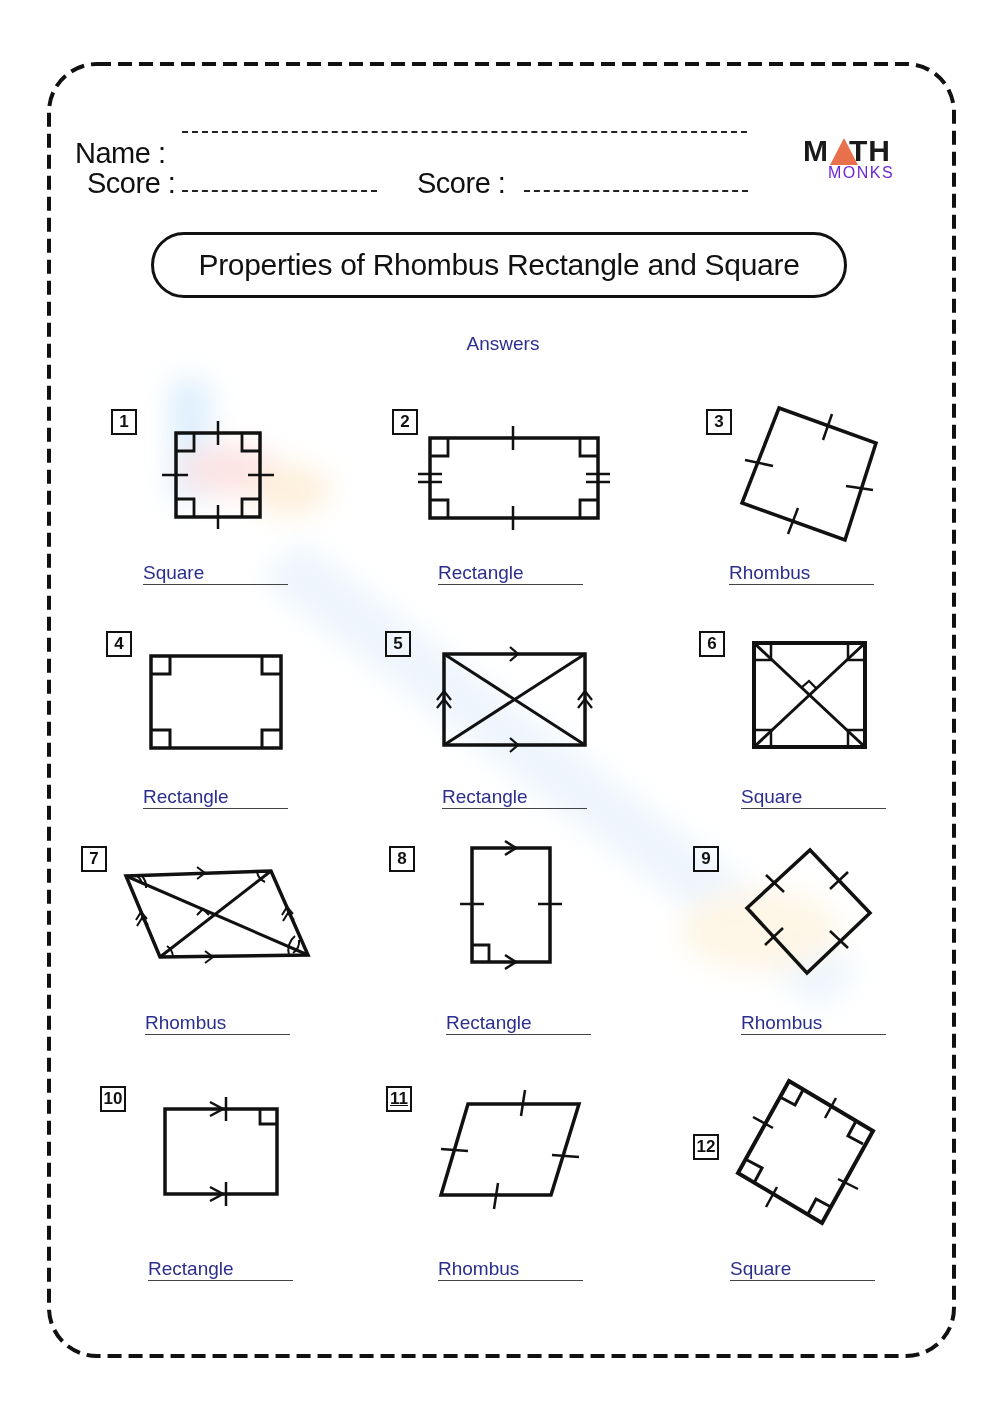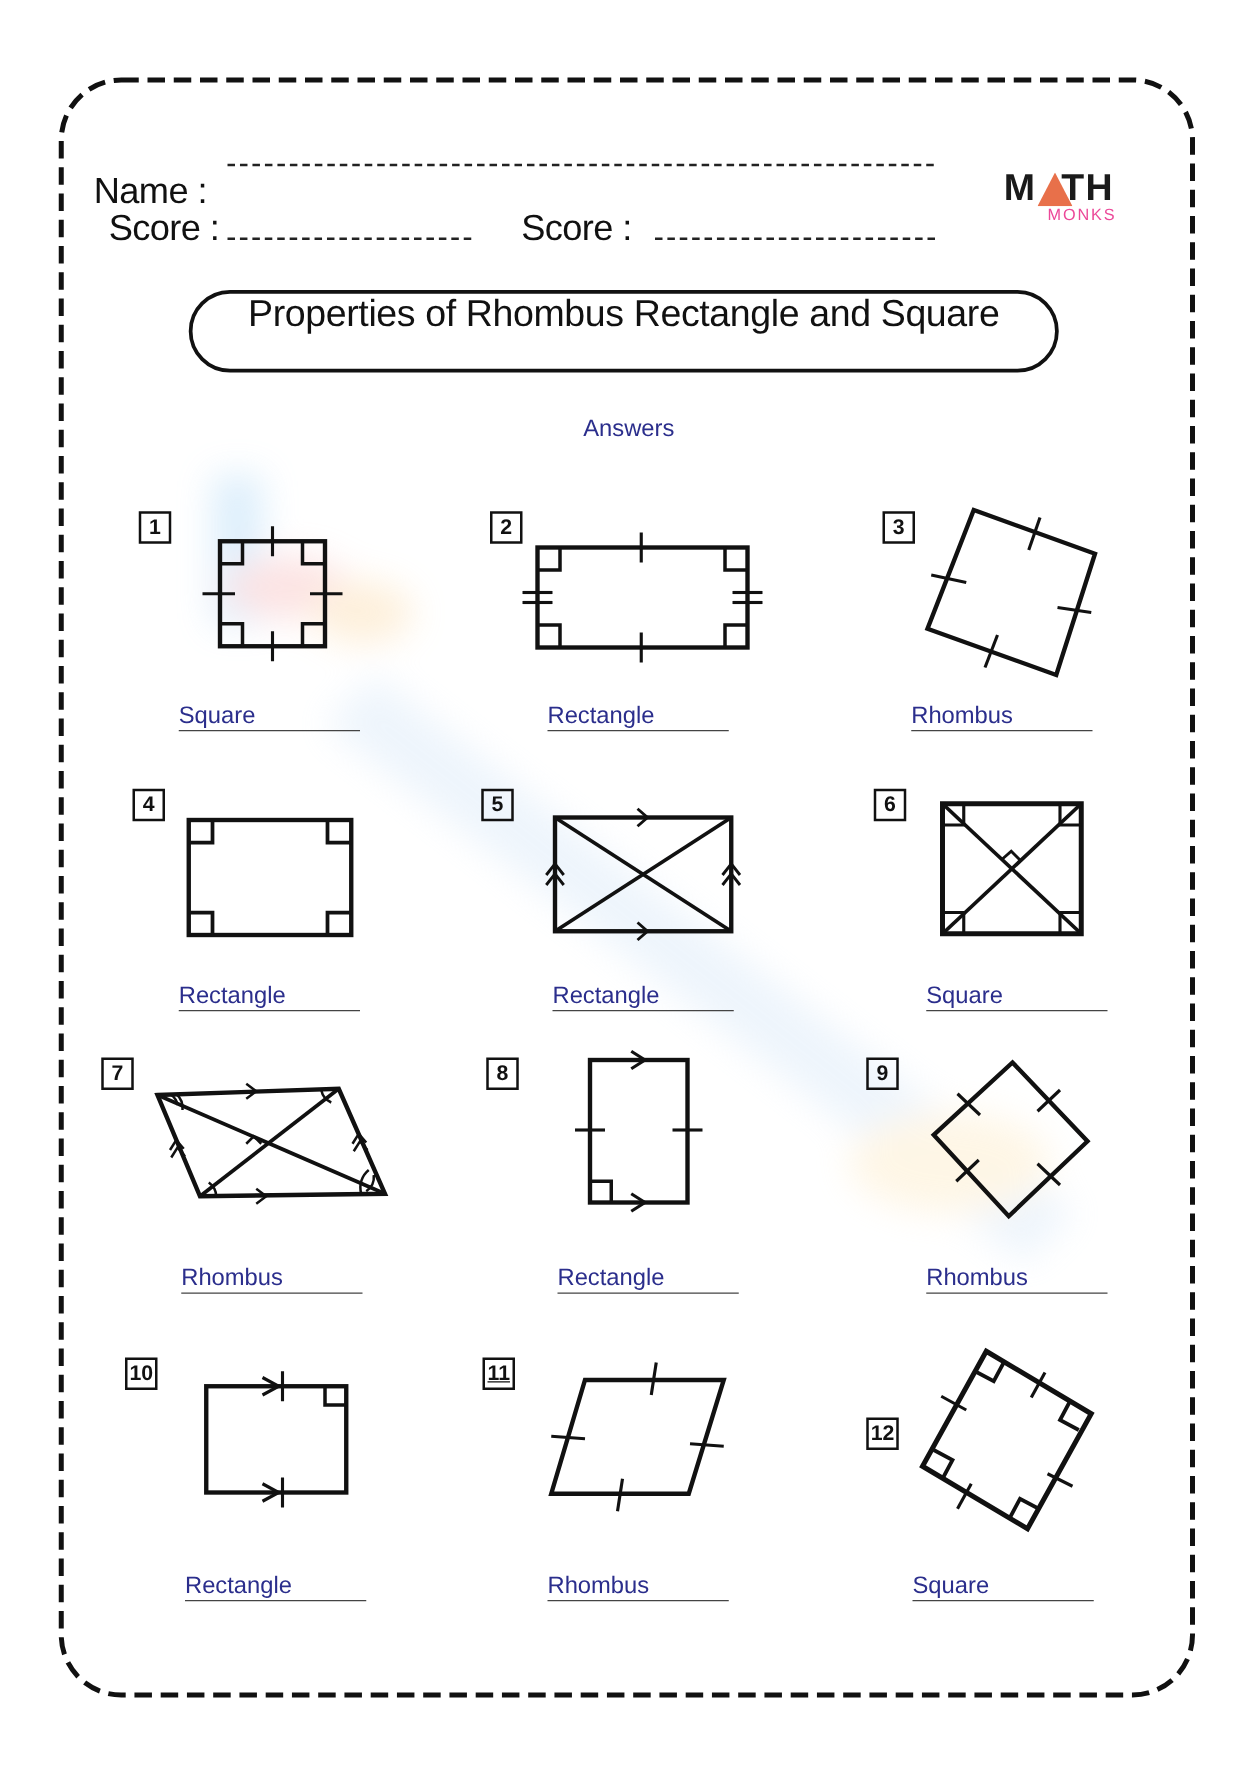--- a/index.html
+++ b/index.html
@@ -2,22 +2,22 @@
 <html><head>
 <meta charset="utf-8">
 <style>
   html, body { margin:0; padding:0; background:#ffffff; }
   body { width:1000px; height:1415px; position:relative; overflow:hidden; font-family:"Liberation Sans", "DejaVu Sans", sans-serif; }
   .frame { position:absolute; left:0; top:0; width:1000px; height:1415px; pointer-events:none; }
   .label-text { position:absolute; font-size:29px; color:#111; letter-spacing:-0.5px; white-space:nowrap; font-family:"Liberation Sans", sans-serif; }
   .blank { position:absolute; height:0; border-bottom:2px dashed #222; }
   .logo { position:absolute; left:803px; top:136px; width:95px; height:46px; }
   .logo-main { position:absolute; left:0; top:0; font-size:30px; font-weight:bold; color:#1a1a1a; letter-spacing:1px; line-height:30px; font-family:"Liberation Sans", sans-serif; }
-  .logo-sub { position:absolute; left:35px; top:28px; font-size:13px; color:#ec4899; letter-spacing:1.5px; font-family:"Liberation Sans", sans-serif; }
-  .title-box { position:absolute; left:151px; top:232px; width:696px; height:66px; border:3px solid #111; border-radius:36px; box-sizing:border-box; display:flex; justify-content:center; }
+  .logo-sub { position:absolute; left:25px; top:28px; font-size:16px; color:#6d28d9; letter-spacing:1.5px; font-family:"Liberation Sans", sans-serif; }
+  .title-box { position:absolute; left:151px; top:232px; width:696px; height:66px; border:3px solid #111; border-radius:36px; box-sizing:border-box; display:flex; align-items:center; justify-content:center; }
   .title-text { font-size:30px; color:#111; letter-spacing:-0.3px; font-family:"Liberation Sans", sans-serif; }
   .answers { position:absolute; left:0; width:1006px; top:333px; text-align:center; font-size:19px; color:#2b2e8c; font-family:"Liberation Sans", sans-serif; }
   .num { position:absolute; width:26px; height:26px; border:2px solid #111; box-sizing:border-box; font-size:17px; font-weight:bold; display:flex; align-items:center; justify-content:center; color:#111; font-family:"Liberation Sans", sans-serif; }
   .ans { position:absolute; width:145px; border-bottom:1.5px solid #444; text-align:left; font-size:19px; color:#2b2e8c; line-height:22px; font-family:"Liberation Sans", sans-serif; }
   .fig { position:absolute; overflow:visible; }
   .watermark { position:absolute; pointer-events:none; }
 </style>
 </head>
 <body>
 

